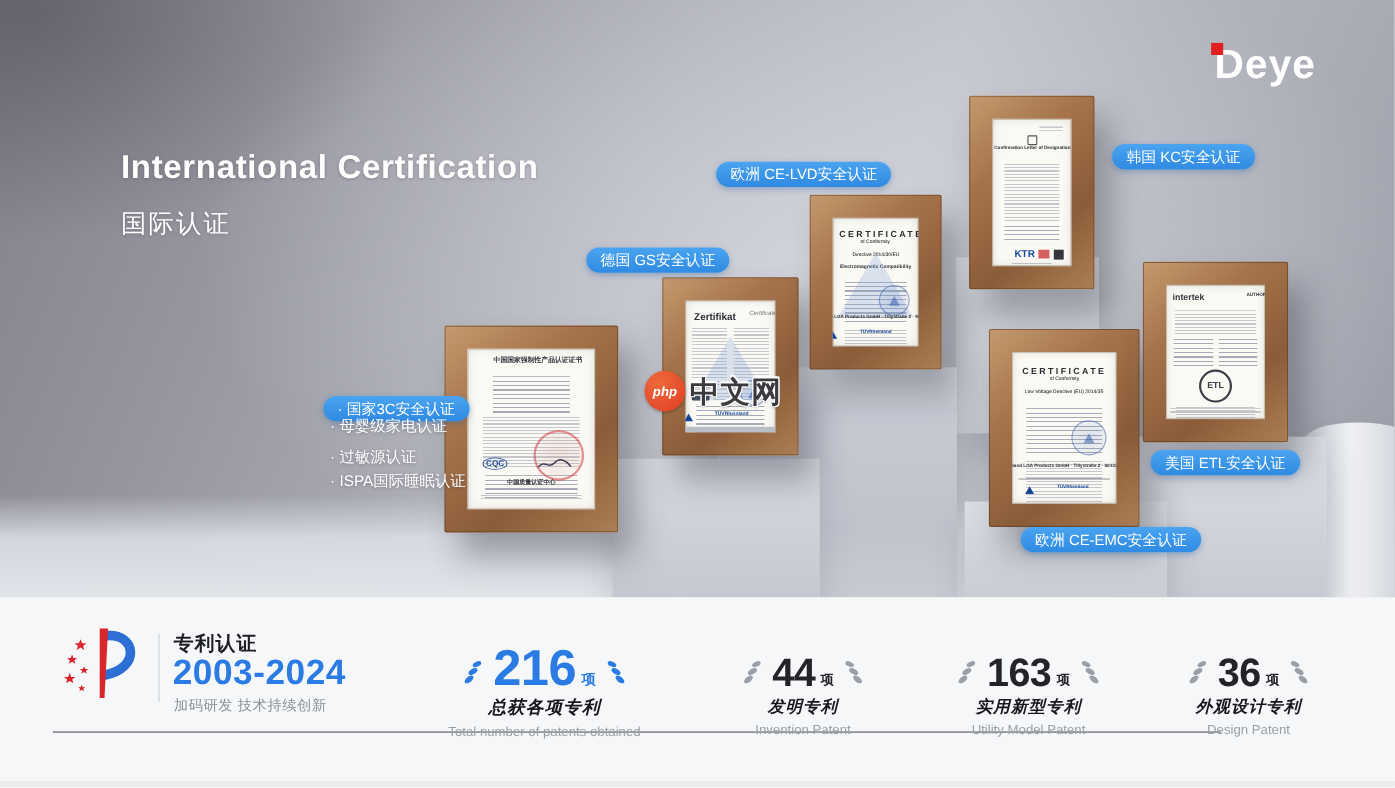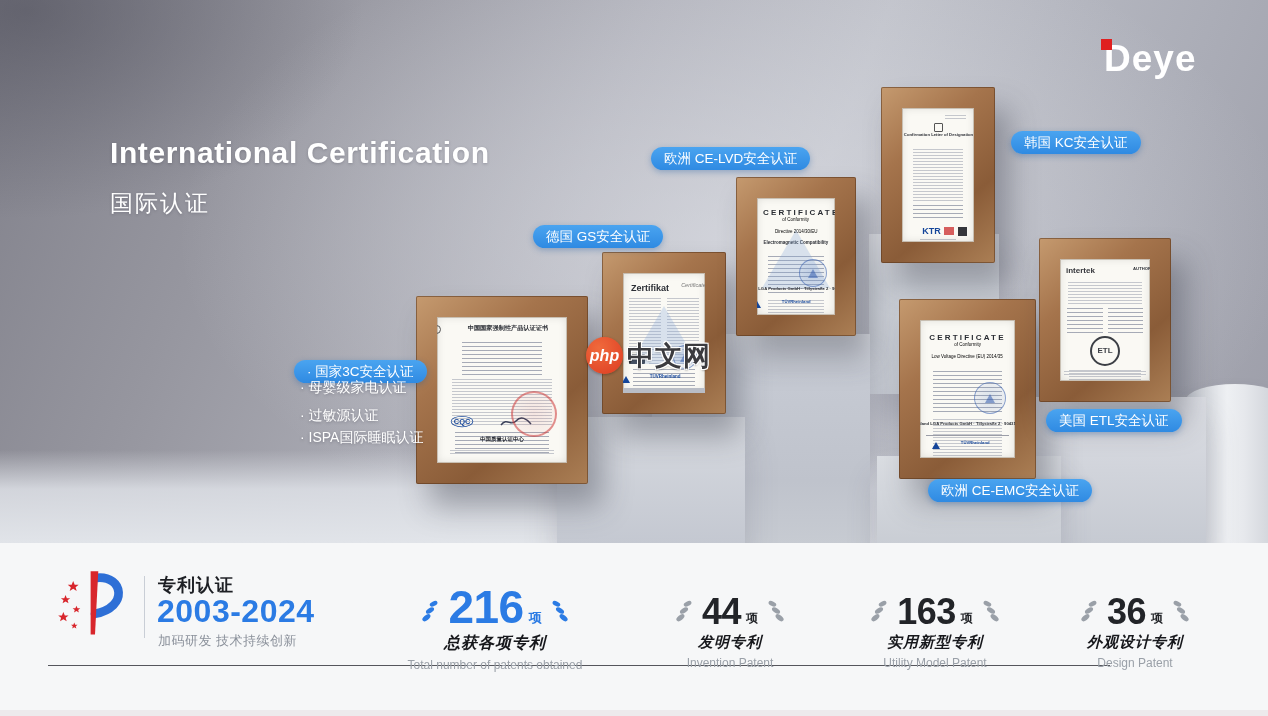--- a/index.html
+++ b/index.html
@@ -31,21 +31,21 @@
   .p-etl{left:1014px;top:397px;width:192px;height:147px;background:linear-gradient(180deg,#dcdee4,#c6cad2);}
   .cyl{position:absolute;left:1186px;top:384px;width:98px;height:160px;border-radius:49px 49px 0 0/16px 16px 0 0;
     background:linear-gradient(90deg,#c3c7ce 0%,#eef0f3 42%,#e6e8ec 60%,#c8ccd3 100%);box-shadow:0 18px 26px rgba(80,84,100,.20);}
 
   
   .cert{position:absolute;box-sizing:border-box;padding:21px;border-radius:2px;
     background:linear-gradient(140deg,#c59a6f 0%,#a5744c 32%,#8a5c38 68%,#ab7f55 100%);
     box-shadow:inset 0 0 0 1px rgba(90,55,30,.55), 14px 22px 30px rgba(50,52,66,.38);}
   .paper{position:relative;width:100%;height:100%;background:#faf9f4;overflow:hidden;box-sizing:border-box;padding:7px 6px;
     box-shadow:inset 0 0 0 1px rgba(120,90,60,.30), inset 0 0 9px rgba(0,0,0,.12);}
-  .c1{left:416px;top:296px;width:172px;height:188px;}
+  .c1{left:404px;top:296px;width:158px;height:188px;}
   .c2{left:602px;top:252px;width:124px;height:162px;}
   .c3{left:736px;top:177px;width:120px;height:159px;}
   .c4{left:881px;top:87px;width:114px;height:176px;}
   .c5{left:899px;top:299px;width:137px;height:180px;}
   .c6{left:1039px;top:238px;width:132px;height:164px;}
 
   .lines{background-image:repeating-linear-gradient(180deg,rgba(75,85,115,.48) 0 1px,transparent 1px 4px);}
   .lines.lt{background-image:repeating-linear-gradient(180deg,rgba(75,85,115,.30) 0 1px,transparent 1px 3px);}
   .cwrap{display:flex;justify-content:center;align-items:center;gap:2px;}
   .lwrap{display:flex;justify-content:flex-start;align-items:center;gap:2px;}
@@ -77,21 +77,21 @@
   .badge{position:absolute;height:23px;line-height:23px;padding:0 13px;border-radius:12px;color:#fff;font-size:13.5px;font-weight:500;white-space:nowrap;
     background:linear-gradient(180deg,#4aa4f0,#2f8ae2);box-shadow:0 2px 6px rgba(30,90,160,.35);z-index:6;}
   .b0{left:651px;top:147px;} .b1{left:1011px;top:131px;} .b2{left:533px;top:225px;}
   .b3{left:294px;top:360px;} .b4{left:1046px;top:409px;} .b5{left:928px;top:479px;}
   .feature{position:absolute;left:300px;color:#fff;font-size:14px;text-shadow:0 1px 3px rgba(40,40,55,.35);z-index:6;white-space:nowrap;}
   .f0{top:379px;} .f1{top:407px;} .f2{top:429px;}
 
   
   .wm{position:absolute;left:586px;top:337px;display:flex;align-items:center;z-index:9;}
   .wm .ball{width:37px;height:37px;border-radius:50%;background:radial-gradient(circle at 35% 30%,#f06a3c,#dd3c22);display:flex;align-items:center;justify-content:center;
-    color:#fff;font-size:16px;font-weight:800;font-style:italic;box-shadow:0 1px 3px rgba(0,0,0,.3);}
+    color:#fff;font-size:12px;font-weight:800;font-style:italic;box-shadow:0 1px 3px rgba(0,0,0,.3);}
   .wm .wtxt{margin-left:4px;font-size:27px;font-weight:800;color:#3b3b3f;letter-spacing:1px;
     text-shadow:-1px -1px 0 #fff,1px -1px 0 #fff,-1px 1px 0 #fff,1px 1px 0 #fff,0 2px 2px rgba(0,0,0,.25);}
 
   
   .bottom{position:absolute;left:0;top:543px;width:1268px;height:173px;background:#f6f7f8;}
   .bottom::after{content:"";position:absolute;left:0;bottom:0;width:100%;height:6px;background:#edeaec;}
   .plogo{position:absolute;left:56px;top:568px;}
   .vdiv{position:absolute;left:144px;top:576px;width:1px;height:62px;background:#c9ced6;}
   .pbadge{position:absolute;left:158px;top:573px;font-size:18px;font-weight:700;color:#1d1f24;letter-spacing:1px;}
   .pyears{position:absolute;left:157px;top:593px;font-size:32px;font-weight:800;color:#2b7be4;letter-spacing:.5px;}

